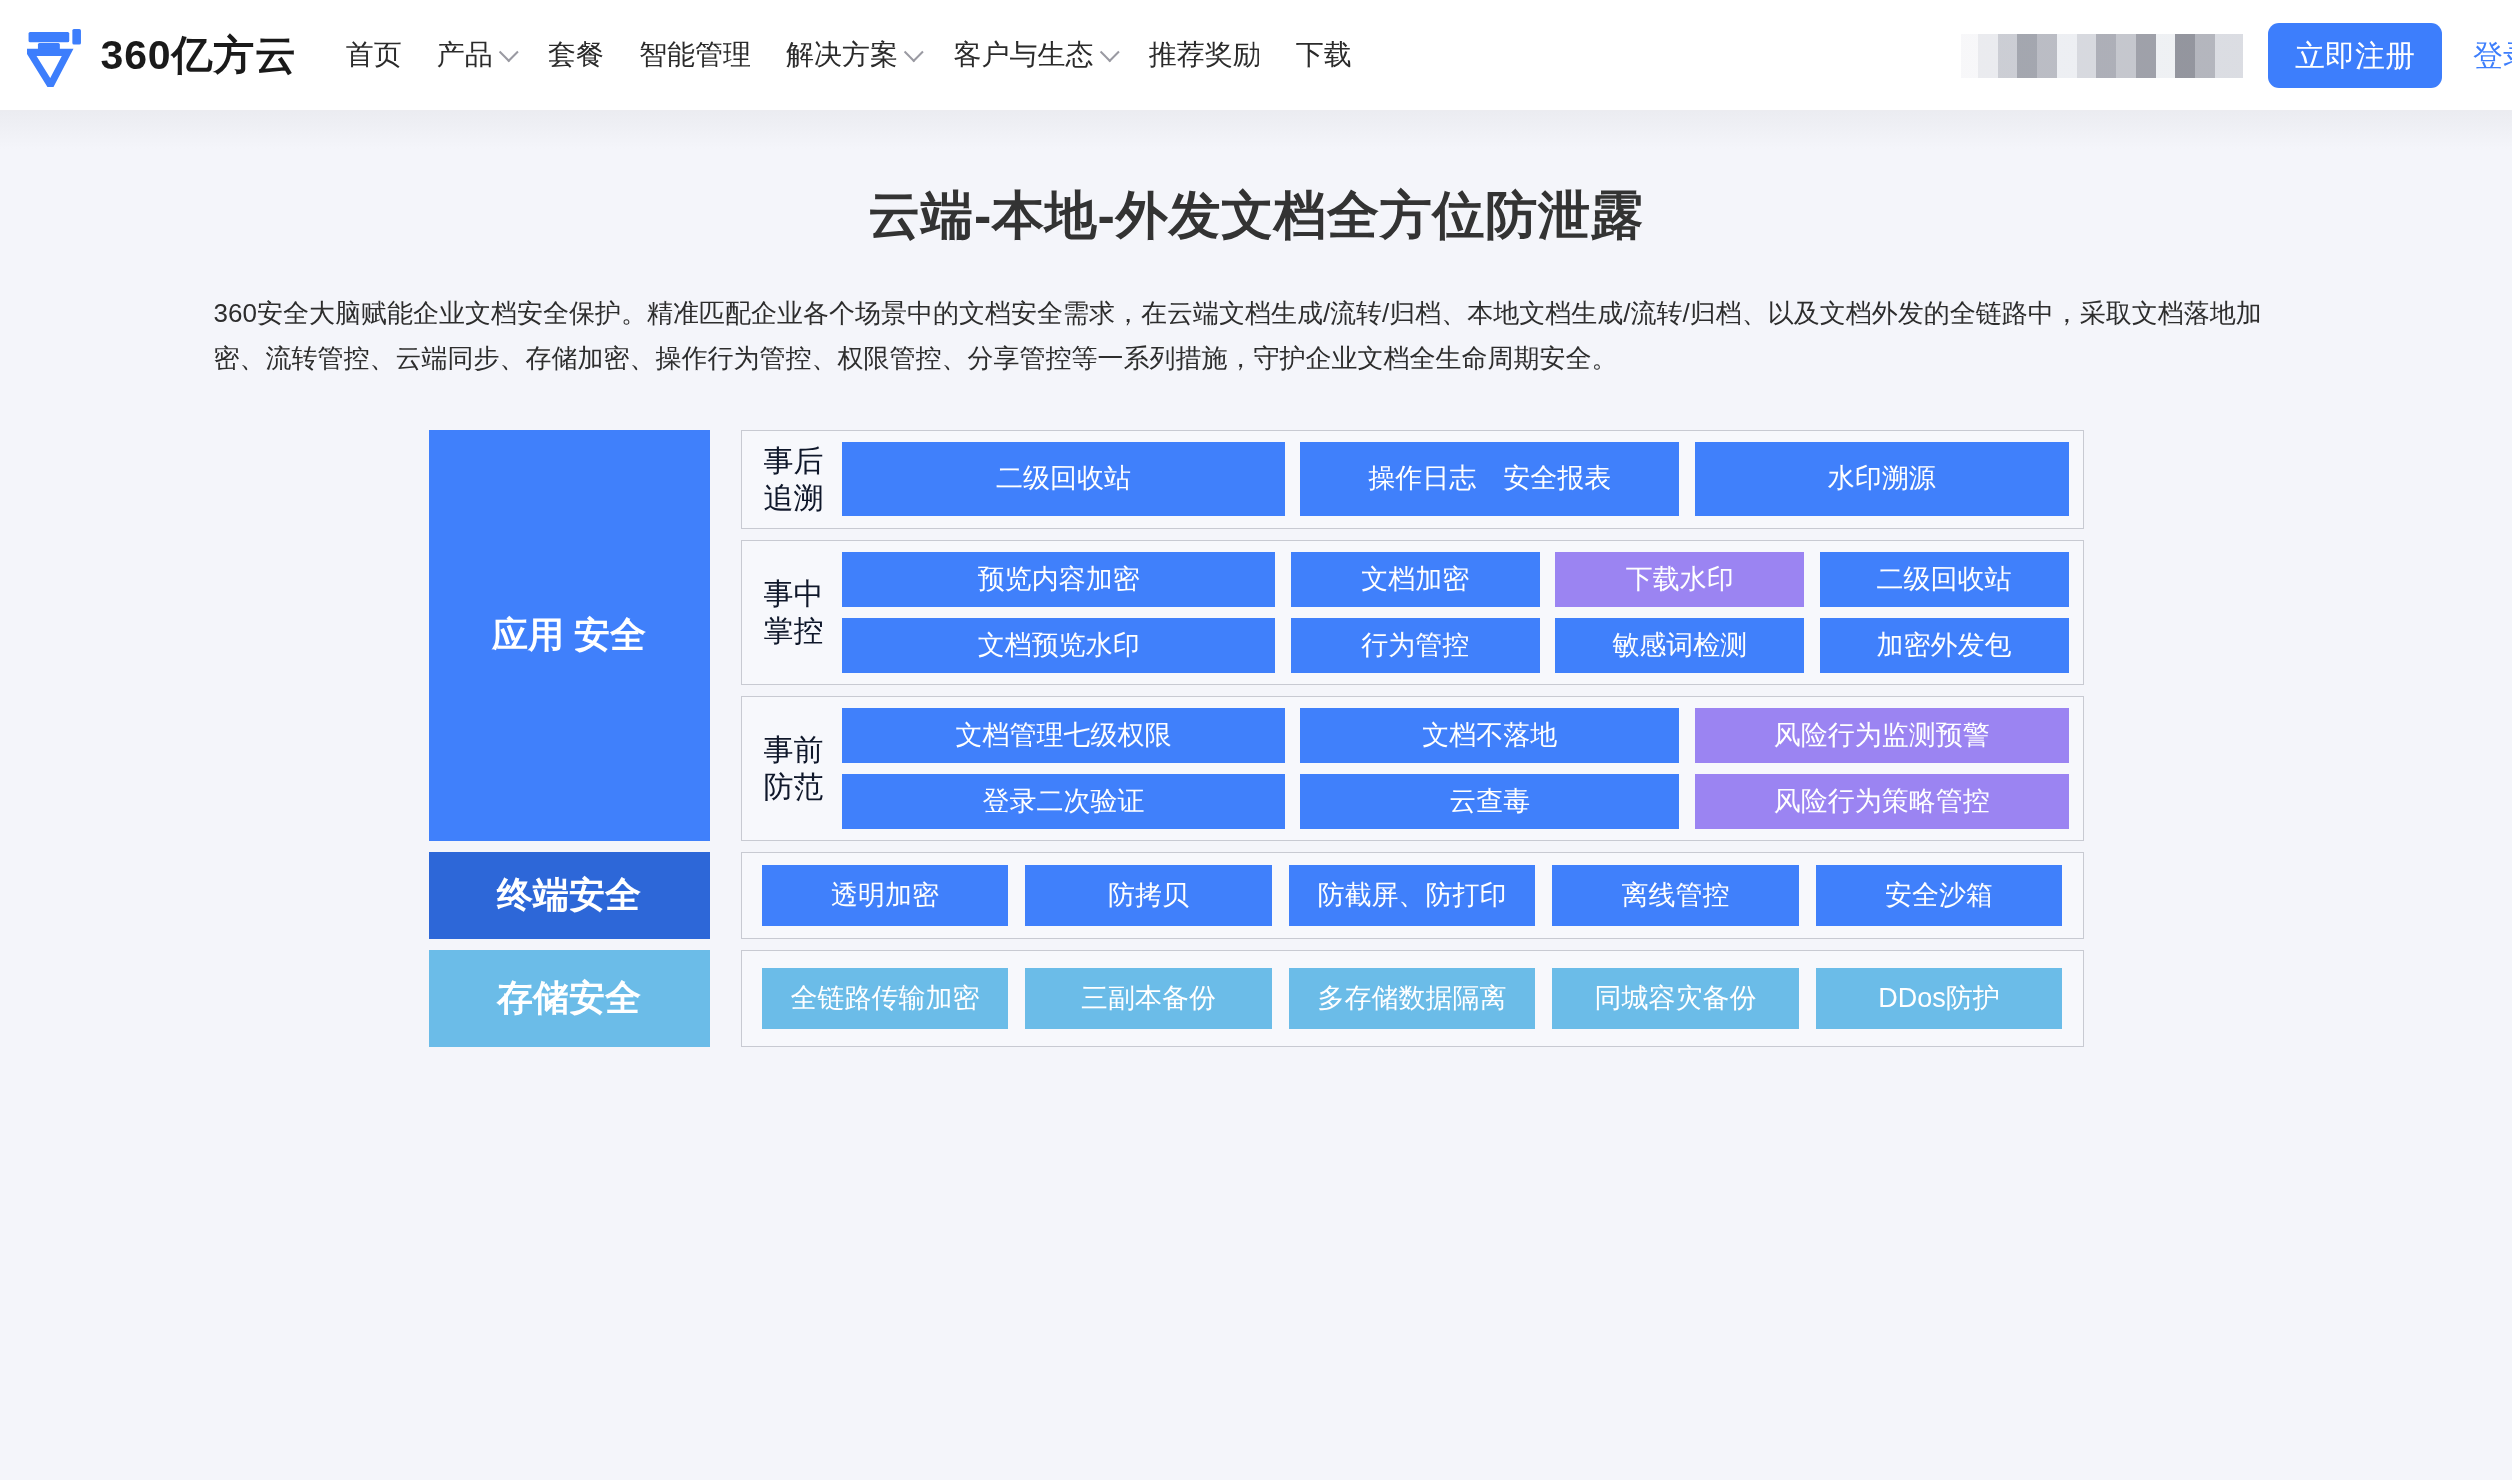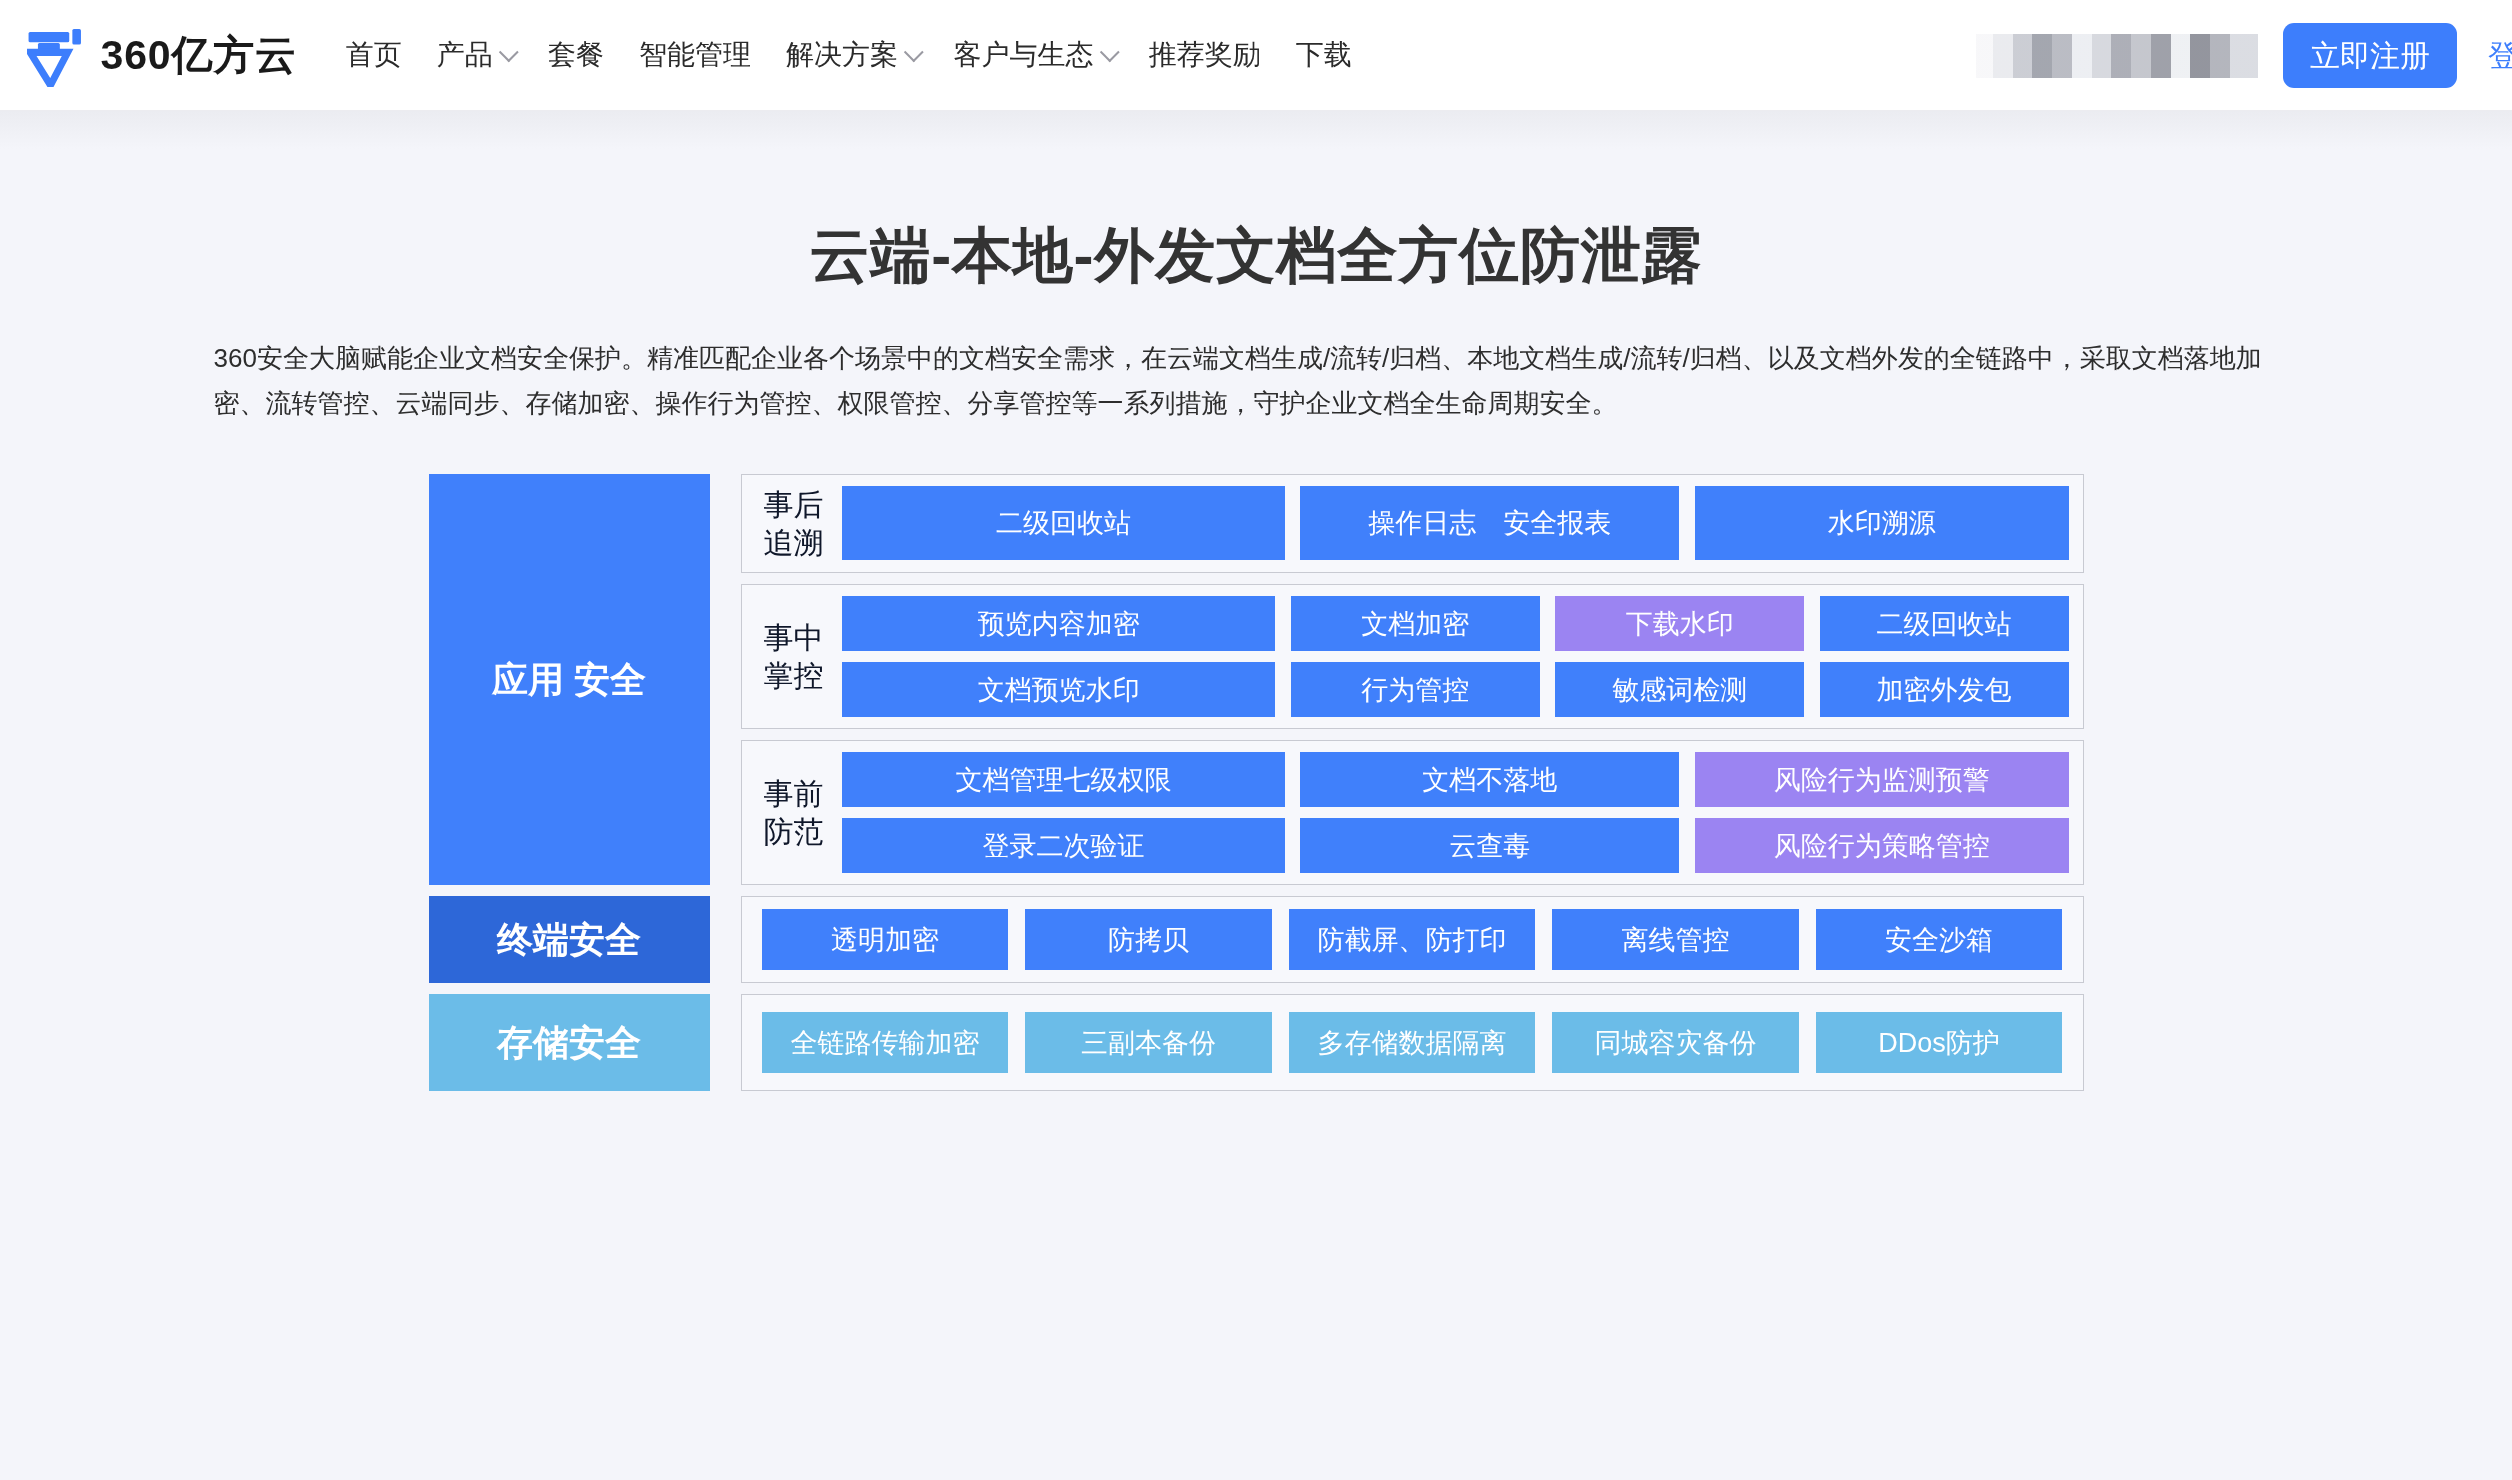--- a/index.html
+++ b/index.html
@@ -57,21 +57,21 @@
     display: inline-block;
     width: 14px;
     height: 14px;
     border-right: 2.4px solid #9a9aa2;
     border-bottom: 2.4px solid #9a9aa2;
     transform: rotate(45deg) translateY(-3.9px);
   }
 
   .header-right {
     position: absolute;
-    right: 0;
+    right: 15px;
     top: 0;
     height: 111px;
     display: flex;
     align-items: center;
     gap: 0;
   }
   .mosaic {
     width: 282px;
     height: 44px;
     margin-right: 25px;
@@ -110,24 +110,24 @@
   
   .page {
     width: 2512px;
     height: 1369px;
     background: linear-gradient(180deg,#ebecf1 0px, #f4f5fa 38px, #f4f5fa 100%);
     position: relative;
   }
 
   .hero-title {
     text-align: center;
-    font-size: 60px;
+    font-size: 52px;
     font-weight: 700;
     color: #333333;
-    padding-top: 112px;
+    padding-top: 76px;
     letter-spacing: 0.8px;
     line-height: 1.1;
   }
 
   .hero-desc {
     width: 2085px;
     margin: 47px auto 0 auto;
     font-size: 26px;
     line-height: 1.72;
     color: #2d2d2d;

